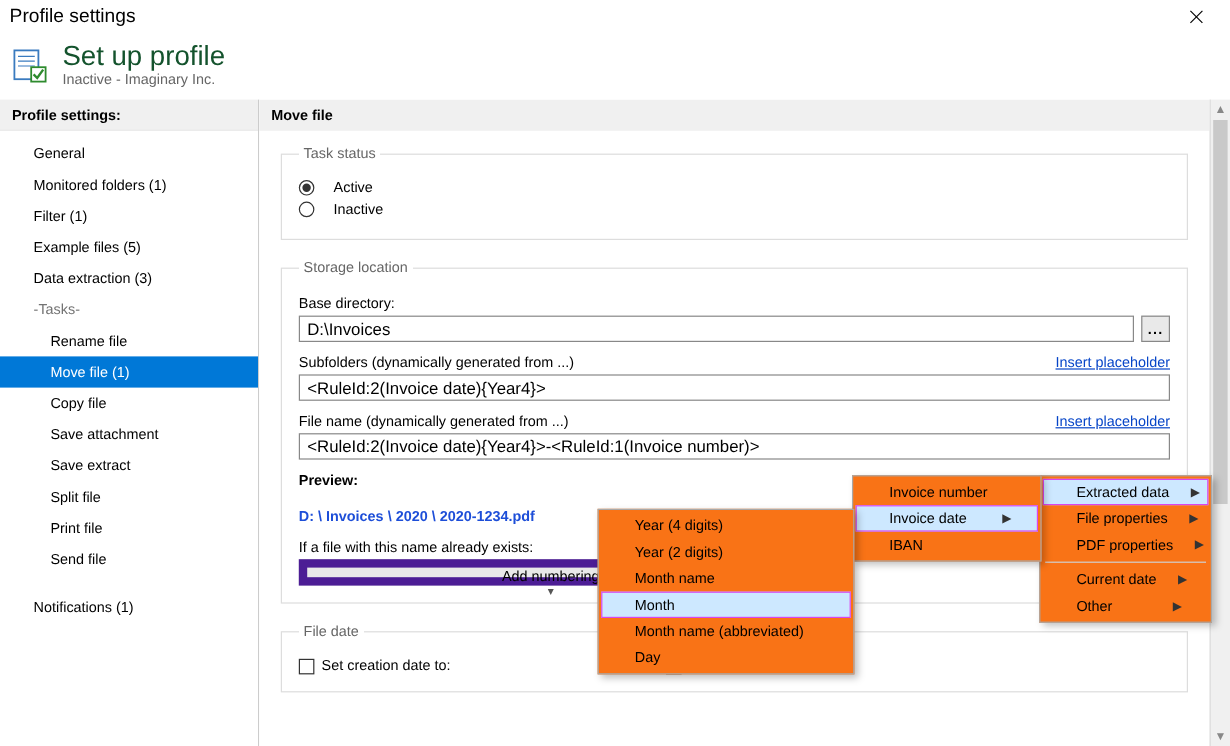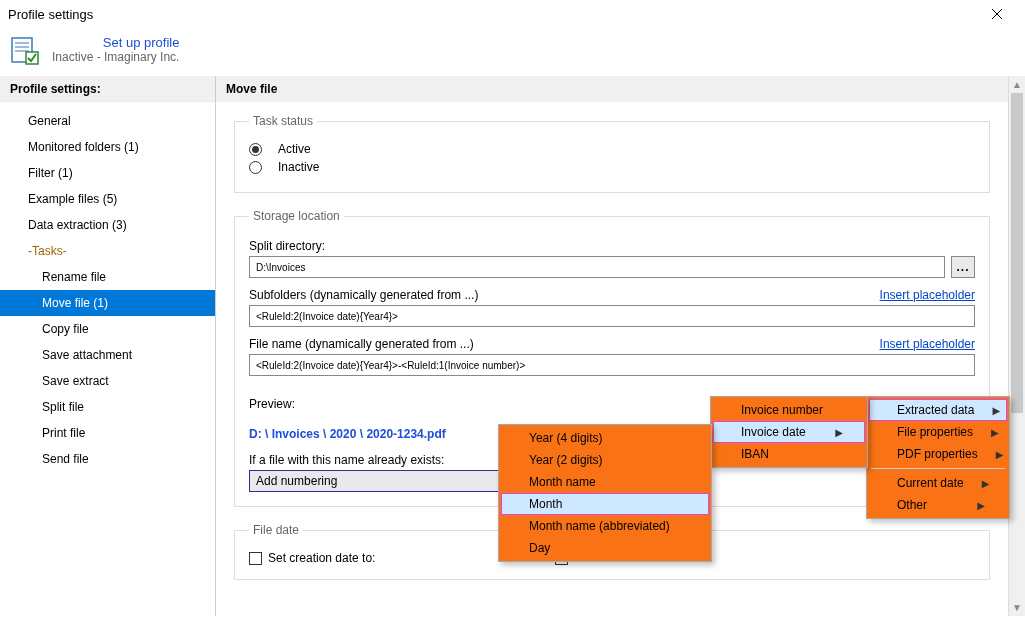--- a/index.html
+++ b/index.html
@@ -15,42 +15,42 @@
     position: relative;
   }
   .titlebar {
     display: flex;
     align-items: center;
     justify-content: space-between;
     height: 28px;
     padding: 0 8px;
     background: #fff;
   }
-  .titlebar .title { font-size: 13px; }
+  .titlebar .title { font-size: 16px; }
   .close-x {
     width: 40px;
     height: 28px;
     display: flex;
     align-items: center;
     justify-content: center;
     font-size: 14px;
     cursor: pointer;
   }
   .header {
     display: flex;
     align-items: center;
     padding: 6px 10px 10px 10px;
     gap: 10px;
   }
   .header-icon {
     width: 32px; height: 32px;
     position: relative;
   }
   .header-icon svg { width: 32px; height: 32px; }
-  .header-text .h1 { font-size: 13px; color: #1d4ed8; line-height: 1.1; text-align: right; }
+  .header-text .h1 { font-size: 23px; color: #14532d; line-height: 1.1; }
   .header-text .h2 { font-size: 12px; color: #666; }
   .body {
     display: flex;
     height: calc(622px - 28px - 54px);
     border-top: none;
     justify-content: flex-end;
   }
   .sidebar {
     width: 216px;
     border-right: 1px solid #ccc;
@@ -67,21 +67,21 @@
     align-items: center;
   }
   .side-list { padding-top: 6px; }
   .side-item {
     padding: 4px 0 4px 28px;
     cursor: pointer;
     line-height: 1.5;
   }
   .side-sub { padding-left: 42px; }
   .side-label {
-    color: #a16207;
+    color: #737373;
     padding: 4px 0 4px 28px;
     line-height: 1.5;
   }
   .side-item.selected {
     background: #0078d7;
     color: #fff;
   }
   .side-spacer { height: 14px; }
   .content-wrap {
     flex: 1;
@@ -126,21 +126,21 @@
   }
   .radio.checked::after {
     content: ""; width: 7px; height: 7px; background: #333; border-radius: 50%;
   }
   .field-label { margin: 6px 0 3px 0; }
   .row { display: flex; align-items: center; gap: 6px; }
   input[type=text], .textbox {
     border: 1px solid #888;
     padding: 3px 6px;
     font-family: inherit;
-    font-size: 10px;
+    font-size: 14px;
     height: 22px;
     background: #fff;
   }
   .textbox { display: flex; align-items: center; }
   .browse-btn {
     width: 24px; height: 22px;
     border: 1px solid #888;
     background: #e9e9e9;
     display: flex; align-items: center; justify-content: center;
     cursor: pointer;
@@ -149,31 +149,32 @@
   }
   .link {
     color: #0645c8;
     text-decoration: underline;
     cursor: pointer;
   }
   .label-row {
     display: flex; justify-content: space-between; align-items: flex-end;
     margin: 10px 0 3px 0;
   }
-  .preview-label { margin-top: 21px; }
+  .preview-label { margin-top: 10px; font-weight: bold; }
   .preview-value { color: #1d4ed8; margin-top: 16px; font-weight: bold; }
   .exists-label { margin-top: 12px; margin-bottom: 3px; }
   .dropdown {
-    border: 1px solid #4c1d95;
+    border: 7px solid #4c1d95;
     background: #e9e9e9;
     height: 22px;
     display: flex; align-items: center; justify-content: space-between;
     padding: 0 6px;
     width: 420px;
     cursor: pointer;
+    flex-direction: column;
   }
   .chev { font-size: 10px; color: #555; }
   .checkbox-row { display: flex; gap: 180px; padding-top: 4px;}
   .checkbox { width: 13px; height: 13px; border: 1px solid #333; display: inline-block; margin-right: 6px; vertical-align: middle; background:#fff;}
   .scrollbar {
     width: 17px;
     background: #f0f0f0;
     border-left: 1px solid #ddd;
     position: relative;
   }
@@ -259,20 +260,21 @@
       <div class="side-label">-Tasks-</div>
       <div class="side-item side-sub">Rename file</div>
       <div class="side-item side-sub selected">Move file (1)</div>
       <div class="side-item side-sub">Copy file</div>
       <div class="side-item side-sub">Save attachment</div>
       <div class="side-item side-sub">Save extract</div>
       <div class="side-item side-sub">Split file</div>
       <div class="side-item side-sub">Print file</div>
       <div class="side-item side-sub">Send file</div>
       <div class="side-spacer"></div>
+      <div class="side-item">Notifications (1)</div>
     </div>
   </div>
 
   <div class="content-wrap">
     <div class="content">
       <div class="content-head">Move file</div>
 
       <fieldset>
         <legend>Task status</legend>
         <div class="radio-row">
@@ -281,21 +283,21 @@
         </div>
         <div class="radio-row">
           <span class="radio"></span>
           <span>Inactive</span>
         </div>
       </fieldset>
 
       <fieldset>
         <legend>Storage location</legend>
 
-        <div class="field-label">Split directory:</div>
+        <div class="field-label">Base directory:</div>
         <div class="row">
           <div class="textbox" style="flex:1">D:\Invoices</div>
           <div class="browse-btn">...</div>
         </div>
 
         <div class="label-row">
           <span>Subfolders (dynamically generated from ...)</span>
           <span class="link">Insert placeholder</span>
         </div>
         <div class="textbox" style="width:100%">&lt;RuleId:2(Invoice date){Year4}&gt;</div>

